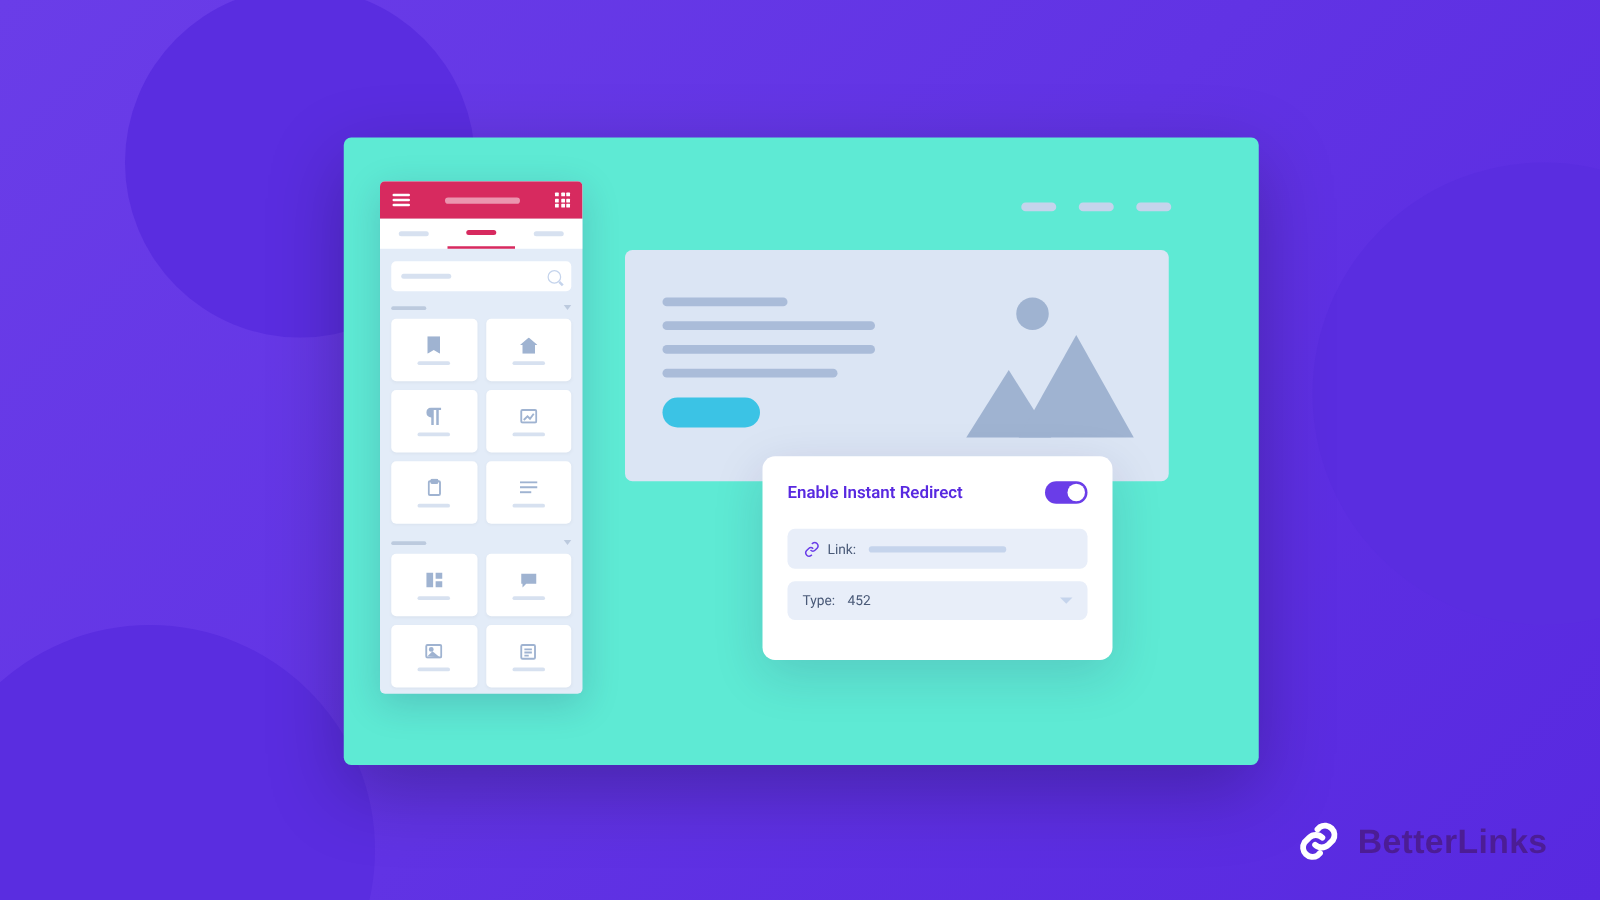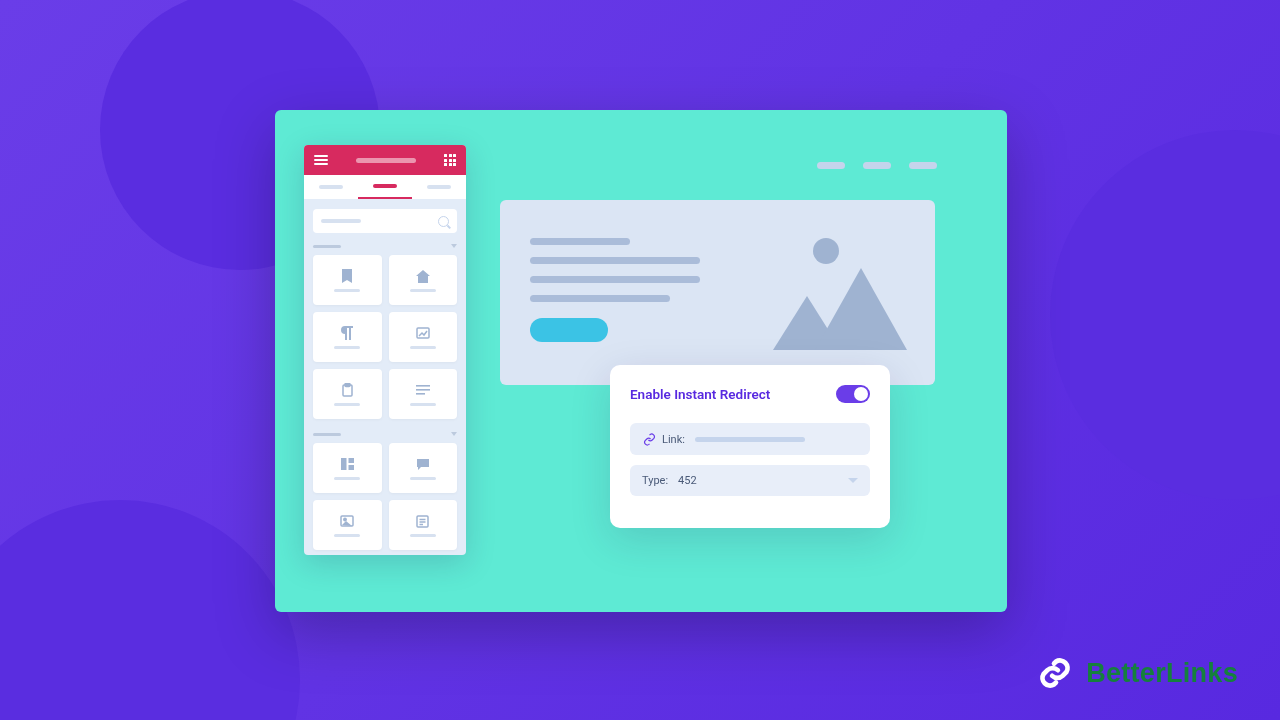--- a/index.html
+++ b/index.html
@@ -103,21 +103,21 @@
   .mag::after { content: ""; position: absolute; width: 4px; height: 1.5px; background: #c5d4ec; transform: rotate(45deg); bottom: -2px; right: -3px; }
   .sect-head { margin: 4px 9px; height: 10px; display: flex; align-items: center; justify-content: space-between; }
   .sect-ph { width: 28px; height: 3px; background: #bccade; border-radius: 2px; }
   .sect-chev { width: 0; height: 0; border-left: 3px solid transparent; border-right: 3px solid transparent; border-top: 4px solid #bccade; }
   .grid { display: grid; grid-template-columns: 1fr 1fr; gap: 7px; padding: 0 9px 6px; }
   .widget { background: #fff; border-radius: 4px; height: 50px; display: flex; flex-direction: column; align-items: center; justify-content: center; cursor: pointer; box-shadow: 0 1px 3px rgba(0,0,0,0.04); }
   .widget-icon { width: 16px; height: 16px; display: flex; align-items: center; justify-content: center; color: #9fb3d1; margin-bottom: 5px; }
   .widget-label { width: 26px; height: 3px; background: #d7e1f0; border-radius: 2px; }
 
   
-  .brand { position: absolute; bottom: 28px; right: 42px; display: flex; align-items: center; gap: 12px; color: #15803d; }
+  .brand { position: absolute; bottom: 28px; right: 42px; display: flex; align-items: center; gap: 12px; color: #4c1d95; }
   .brand-text { font-size: 27px; font-weight: 600; letter-spacing: 0.3px; font-family: "Segoe UI", Arial, sans-serif; }
   .brand-icon { width: 38px; height: 38px; }
 
   svg { display: block; }
 </style>
 </head>
 <body>
 
 <div class="bg-circle-1"></div>
 <div class="bg-circle-2"></div>

